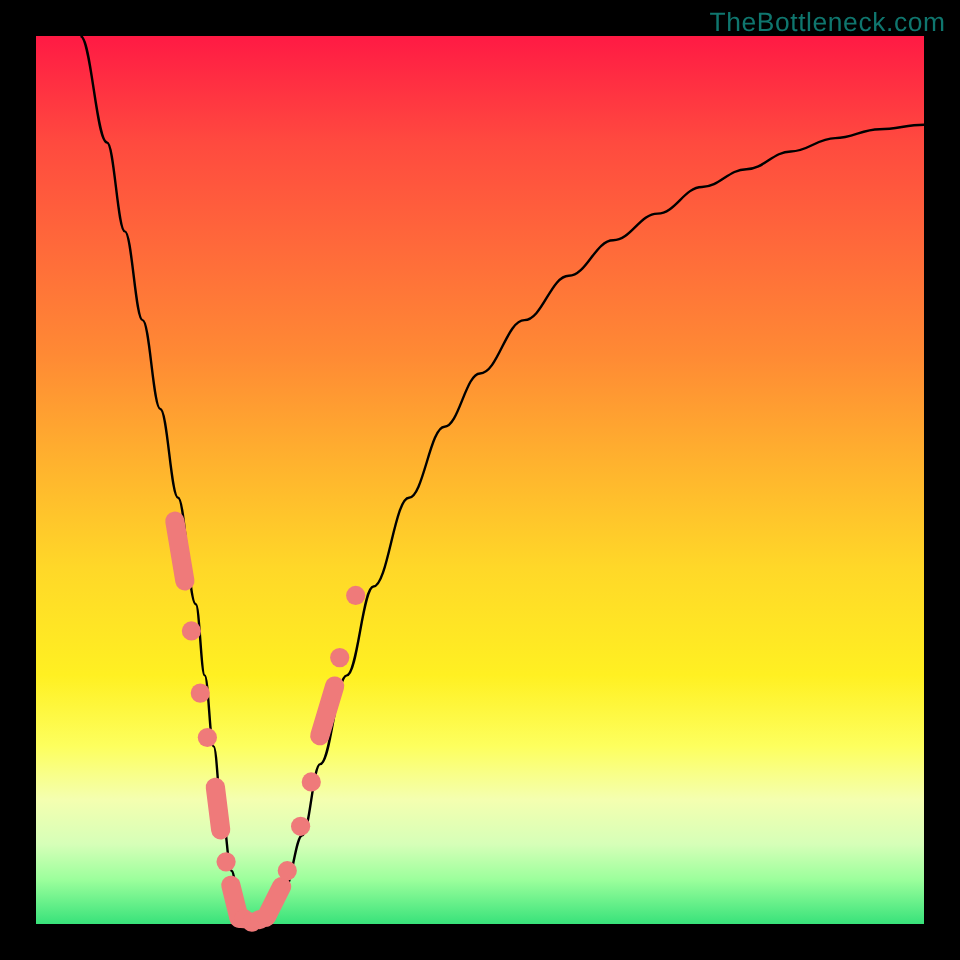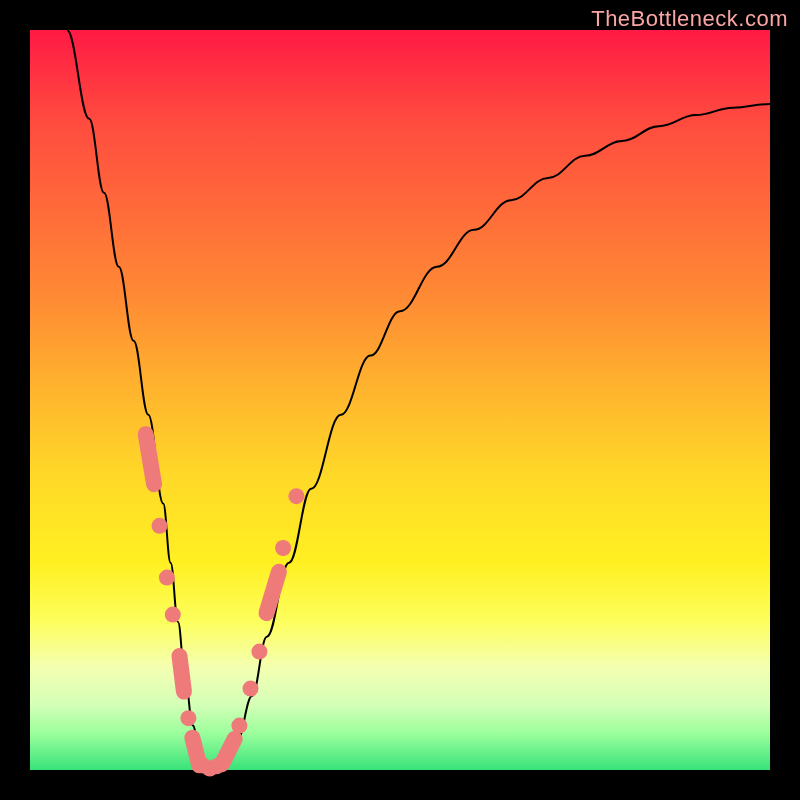--- a/index.html
+++ b/index.html
@@ -28,21 +28,21 @@
       #fdff5e 80%,
       #f4ffb0 86%,
       #d6ffb8 91%,
       #9cff9c 95%,
       #38e27a 100%);
   }
   .watermark {
     position: absolute;
     top: 6px;
     right: 12px;
-    color: #fca5a5;
+    color: #0f766e;
     font-size: 22px;
     font-weight: 500;
     letter-spacing: 0.5px;
     user-select: none;
   }
   svg.plot {
     position: absolute;
     left: 30px;
     top: 30px;
     width: 740px;

